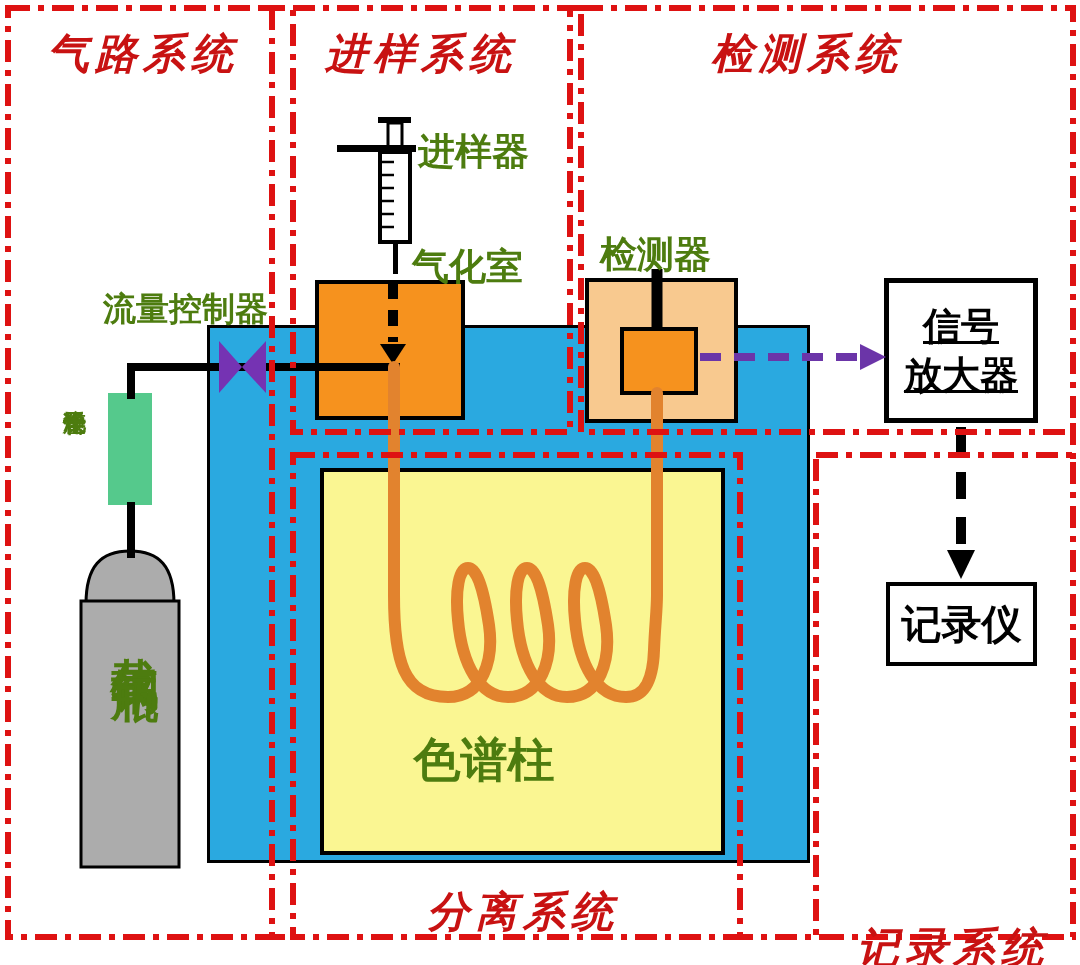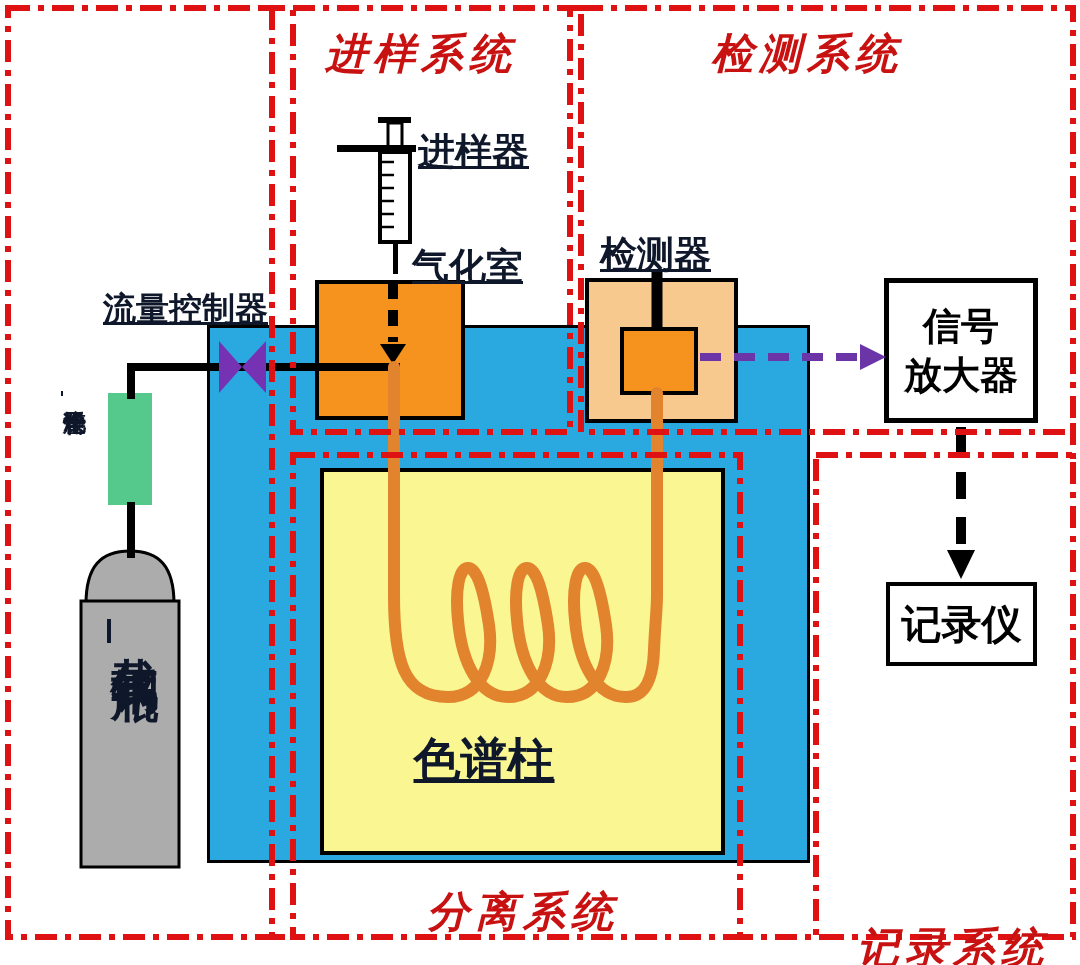--- a/index.html
+++ b/index.html
@@ -30,39 +30,39 @@
   .tick{stroke:#000;stroke-width:2.5;}
   .dash-black{stroke:#000;stroke-width:10;fill:none;stroke-dasharray:16 11;}
   .dash-black2{stroke:#000;stroke-width:10;fill:none;stroke-dasharray:27 18;}
   .dash-purple{stroke:var(--signal-purple);stroke-width:8;fill:none;stroke-dasharray:21 13;}
   .arrow-black{fill:#000;}
   .arrow-purple{fill:var(--signal-purple);}
   .coil{stroke:var(--tube-orange);stroke-width:12;fill:none;stroke-linecap:round;}
   .cyl{fill:var(--cylinder-gray);stroke:#000;stroke-width:3;}
   .redline{stroke:var(--border-red);stroke-width:6;fill:none;stroke-dasharray:22 8 6 8;}
   
-  .lbl{position:absolute;color:#0f172a;font-family:"DejaVu Serif","DejaVu Sans",serif;font-weight:600;white-space:nowrap;text-decoration:underline;}
+  .lbl{position:absolute;color:#4d7c0f;font-family:"DejaVu Serif","DejaVu Sans",serif;font-weight:600;white-space:nowrap;}
   .sys{position:absolute;color:var(--label-red);font-weight:700;font-style:italic;
        font-size:42px;letter-spacing:6px;width:230px;text-align:center;white-space:nowrap;
        font-family:"DejaVu Sans",sans-serif;}
   .vert{writing-mode:vertical-rl;text-orientation:upright;}
 </style>
 </head>
 <body>
 
 <div id="canvas">
 
   <div class="abs oven-box"></div>
   <div class="abs column-box"></div>
   <div class="abs vaporizer-box"></div>
   <div class="abs detector-outer"></div>
   <div class="abs detector-inner"></div>
   <div class="abs drying-tube"></div>
 
-  <div class="abs amplifier-box" style="font-size:38px;font-family:'DejaVu Serif',serif;font-weight:600;">
+  <div class="abs amplifier-box" style="font-size:38px;font-family:'DejaVu Serif',serif;font-weight:600;text-decoration:underline;">
     <div>信号</div>
     <div>放大器</div>
   </div>
 
   <div class="abs recorder-box" style="font-size:40px;font-family:'DejaVu Serif',serif;font-weight:600;">
     <span>记录仪</span>
   </div>
 
   <svg id="gfx" viewBox="0 0 1080 965">
 
@@ -136,20 +136,21 @@
     <rect class="redline" x="816" y="455" width="257" height="482"></rect>
     <g>
       <line class="redline" x1="263" y1="8" x2="302" y2="8"></line>
       <line class="redline" x1="561" y1="8" x2="590" y2="8"></line>
       <line class="redline" x1="263" y1="937" x2="302" y2="937"></line>
       <line class="redline" x1="731" y1="937" x2="825" y2="937"></line>
       <line class="redline" x1="1073" y1="423" x2="1073" y2="464"></line>
     </g>
   </svg>
 
+  <div class="sys" style="left:28px;top:26px;">气路系统</div>
   <div class="sys" style="left:306px;top:26px;">进样系统</div>
   <div class="sys" style="left:692px;top:26px;">检测系统</div>
   <div class="sys" style="left:408px;top:884px;">分离系统</div>
   <div class="sys" style="left:838px;top:884px;margin-top:36px;">记录系统</div>
 
   <div class="lbl" style="left:418px;top:127px;font-size:37px;">进样器</div>
   <div class="lbl" style="left:412px;top:242px;font-size:37px;">气化室</div>
   <div class="lbl" style="left:103px;top:287px;font-size:33px;">流量控制器</div>
   <div class="lbl" style="left:600px;top:230px;font-size:37px;">检测器</div>
   <div class="lbl" style="left:320px;top:729px;width:328px;text-align:center;font-size:47px;">色谱柱</div>

